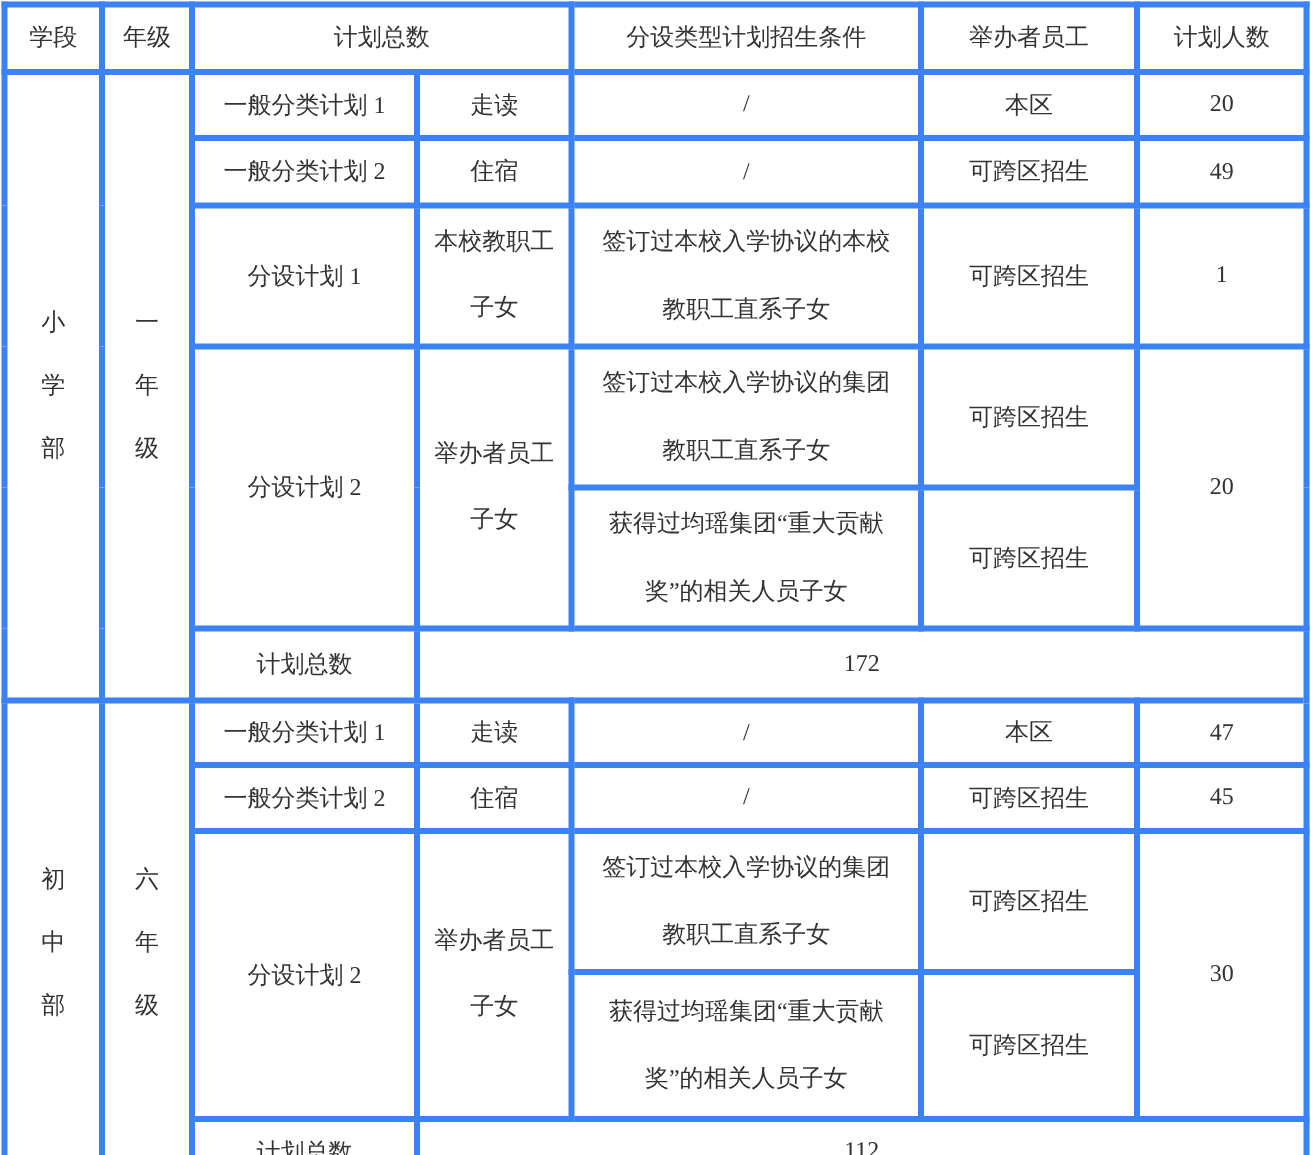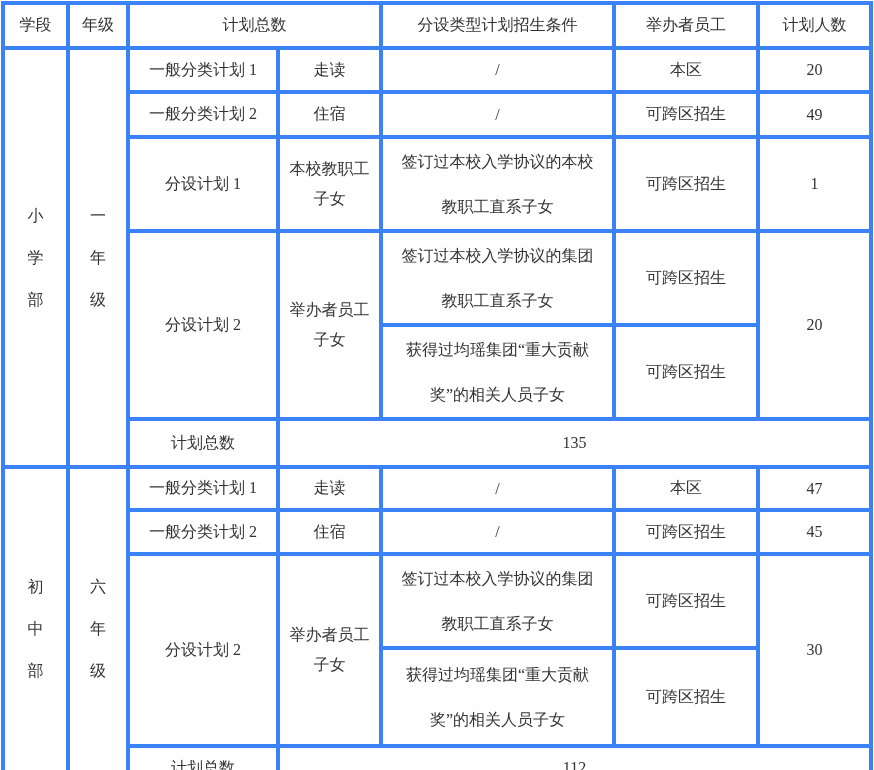--- a/index.html
+++ b/index.html
@@ -28,21 +28,21 @@
   }
   table.plan { border: 2px solid #3f3f3f; }
   thead th { border-bottom: 2px solid #3f3f3f; }
   tr.sec-end td { border-bottom: 2px solid #3f3f3f; }
   .vert {
     white-space: pre-line;
     line-height: 42px;
   }
   .ml {
     white-space: pre-line;
-    line-height: 30px;
+    line-height: 44px;
   }
   .cond {
     white-space: pre-line;
     line-height: 45px;
     text-align: left;
     padding-left: 9px;
     padding-right: 4px;
     margin-top: 45px;
   }
 </style>
@@ -110,21 +110,21 @@
         <td>可跨区招生</td>
         <td rowspan="2">20</td>
       </tr>
       <tr style="height:90px">
         <td class="cond">获得过均瑶集团“重大贡献
 奖”的相关人员子女</td>
         <td>可跨区招生</td>
       </tr>
       <tr style="height:48px" class="sec-end">
         <td>计划总数</td>
-        <td colspan="4">135</td>
+        <td colspan="4">172</td>
       </tr>
 
       <tr style="height:43px">
         <td rowspan="5" class="vert">初
 中
 部</td>
         <td rowspan="5" class="vert">六
 年
 级</td>
         <td>一般分类计划 1</td>

